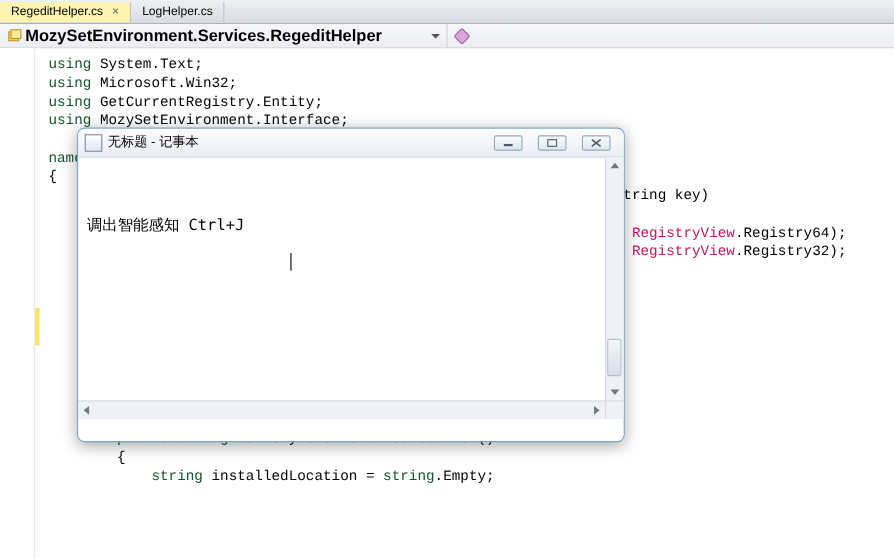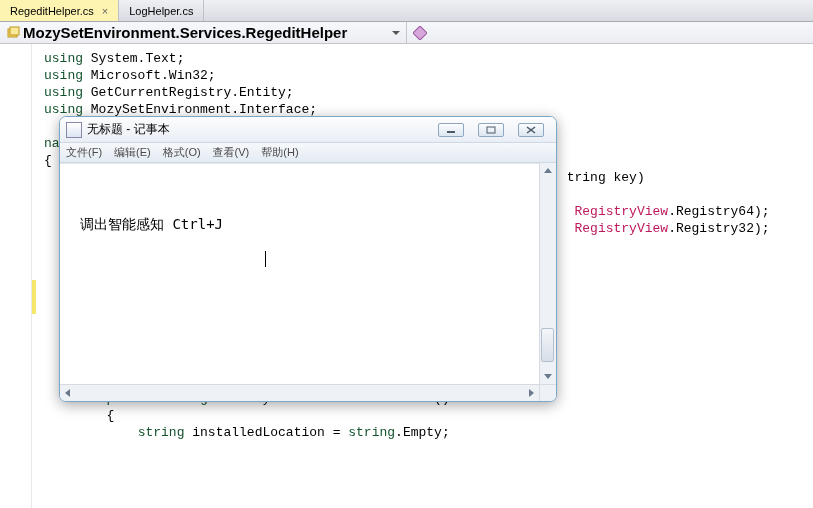--- a/index.html
+++ b/index.html
@@ -1,39 +1,39 @@
 <!DOCTYPE html>
 <html><head>
 <meta charset="utf-8">
 <style>
 * { margin: 0; padding: 0; box-sizing: border-box; }
 body { font-family: Consolas, "Courier New", monospace; font-size: 13px; background: #fff; width: 813px; height: 508px; overflow: hidden; position: relative; }
-.tabs { display: flex; background: linear-gradient(#eef0f4, #d8dbe2); border-bottom: 1px solid #a8a8b0; height: 22px; font-family: "Segoe UI", Tahoma, sans-serif; font-size: 11px; }
+.tabs { display: flex; background: linear-gradient(#eef0f4, #d8dbe2); border-bottom: 1px solid #a8a8b0; height: 22px; font-family: "Segoe UI", Tahoma, sans-serif; font-size: 11px; align-items: center; }
 .tab { padding: 3px 10px; border-right: 1px solid #c0c0c8; display: flex; align-items: center; gap: 2px; }
 .tab.active { background: #fdf4b2; }
 .tab-x { color: #666; margin-left: 6px; }
 .crumbs-row { display: flex; height: 22px; border-bottom: 1px solid #c4c4cc; font-family: "Segoe UI", Tahoma, sans-serif; font-size: 15px; font-weight: bold; }
 .crumb-cell { flex: 1; display: flex; align-items: center; padding: 2px 6px; border-right: 1px solid #c4c4cc; background: linear-gradient(#f7f8fc,#ebedf2); }
 .crumb-cell:last-child { border-right: none; }
 .crumb-icon { width: 14px; height: 14px; margin-right: 3px; display: inline-flex; align-items: center; justify-content: center; }
 .dd { width: 0; height: 0; border-left: 4px solid transparent; border-right: 4px solid transparent; border-top: 4px solid #555; margin-left: auto; }
 .editor { position: relative; display: flex; height: calc(508px - 44px); background: #fff; }
 .gutter { width: 32px; background: #fff; border-right: 1px solid #e8e8e8; position: relative; }
 .ymark { position: absolute; left: 32px; width: 4px; height: 34px; background: #f5e76a; top: 236px; }
 .code { white-space: pre; padding: 6px 12px; color: #000; line-height: 17px; font-size: 13px; }
 .k { color: #14532d; }
 .t { color: #be185d; }
-.notepad { position: absolute; left: 59px; top: 116px; width: 498px; height: 286px; background: #fff; border: 1px solid #7aa6c8; border-radius: 7px; box-shadow: 0 3px 14px rgba(0,0,0,.35); font-family: "Segoe UI", Tahoma, sans-serif; font-size: 12px; overflow: hidden; }
+.notepad { position: absolute; left: 70px; top: 116px; width: 498px; height: 286px; background: #fff; border: 1px solid #7aa6c8; border-radius: 7px; box-shadow: 0 3px 14px rgba(0,0,0,.35); font-family: "Segoe UI", Tahoma, sans-serif; font-size: 12px; overflow: hidden; }
 .np-title { height: 26px; background: linear-gradient(#fdfdfe,#e9eef5); border-bottom: 1px solid #cfd8e3; display: flex; align-items: center; padding: 0 6px; }
 .np-ico { width: 16px; height: 16px; border: 1px solid #88a; background: linear-gradient(#fff,#dde5f2); margin-right: 5px; }
 .np-btns { margin-left: auto; display: flex; gap: 14px; padding-right: 6px; }
 .np-btn { width: 26px; height: 14px; border: 1px solid #8fa8bf; border-radius: 2px; display: flex; align-items: center; justify-content: center; background: linear-gradient(#fbfcfe,#dde6f0); }
 .np-menu { height: 20px; background: linear-gradient(#f6f8fb,#e4ebf3); border-bottom: 1px solid #cfd8e3; display: flex; align-items: center; padding: 0 6px; color: #4a4a4a; gap: 12px; font-size: 11px; }
 .np-body { position: relative; height: calc(100% - 46px); }
-.np-text { position: absolute; left: 0; top: 0; right: 17px; bottom: 17px; padding: 52px 8px 8px 20px; font-family: "SimSun", "NSimSun", monospace; font-size: 14px; white-space: pre; border-top: 1px solid #e2e7ee; }
+.np-text { position: absolute; left: 0; top: 0; right: 17px; bottom: 17px; padding: 52px 8px 8px 8px; font-family: "SimSun", "NSimSun", monospace; font-size: 14px; white-space: pre; border-top: 1px solid #e2e7ee; }
 .np-scroll-v { position: absolute; right: 0; top: 0; width: 17px; bottom: 17px; background: #eef1f5; border-left: 1px solid #d6dbe2; }
 .np-scroll-v::before, .np-scroll-v::after { content: ""; position: absolute; left: 4px; width: 0; height: 0; border-left: 4px solid transparent; border-right: 4px solid transparent; }
 .np-scroll-v::before { top: 5px; border-bottom: 5px solid #6a7a8c; }
 .np-scroll-v::after { bottom: 5px; border-top: 5px solid #6a7a8c; }
 .np-thumb { position: absolute; right: 2px; bottom: 22px; width: 13px; height: 34px; background: linear-gradient(#f3f6fa,#d7dee8); border: 1px solid #b5c0cd; border-radius: 2px; }
 .np-scroll-h { position: absolute; left: 0; right: 17px; bottom: 0; height: 17px; background: #eef1f5; border-top: 1px solid #d6dbe2; }
 .np-corner { position: absolute; right: 0; bottom: 0; width: 17px; height: 17px; background: #eef1f5; border-left: 1px solid #d6dbe2; border-top: 1px solid #d6dbe2; }
 .np-scroll-h::before, .np-scroll-h::after { content: ""; position: absolute; top: 4px; width: 0; height: 0; border-top: 4px solid transparent; border-bottom: 4px solid transparent; }
 .np-scroll-h::before { left: 5px; border-right: 5px solid #6a7a8c; }
 .np-scroll-h::after { right: 5px; border-left: 5px solid #6a7a8c; }
@@ -117,27 +117,20 @@
           </svg>
         </span>
       <span class="np-btn">
           <svg width="10" height="8">
             <line x1="1" y1="1" x2="9" y2="7" stroke="#4a5a6a" stroke-width="1.5"></line>
             <line x1="9" y1="1" x2="1" y2="7" stroke="#4a5a6a" stroke-width="1.5"></line>
           </svg>
         </span>
     </div>
   </div>
-  <div class="np-menu">
-    <span>文件(F)</span>
-    <span>编辑(E)</span>
-    <span>格式(O)</span>
-    <span>查看(V)</span>
-    <span>帮助(H)</span>
-  </div>
   <div class="np-body">
     <div class="np-text"><span>调出智能感知 Ctrl+J</span>
 
                       <span class="caret"></span></div>
     <div class="np-scroll-v">
         <div class="np-thumb"></div>
       </div>
     <div class="np-scroll-h"></div>
     <div class="np-corner"></div>
   </div>

